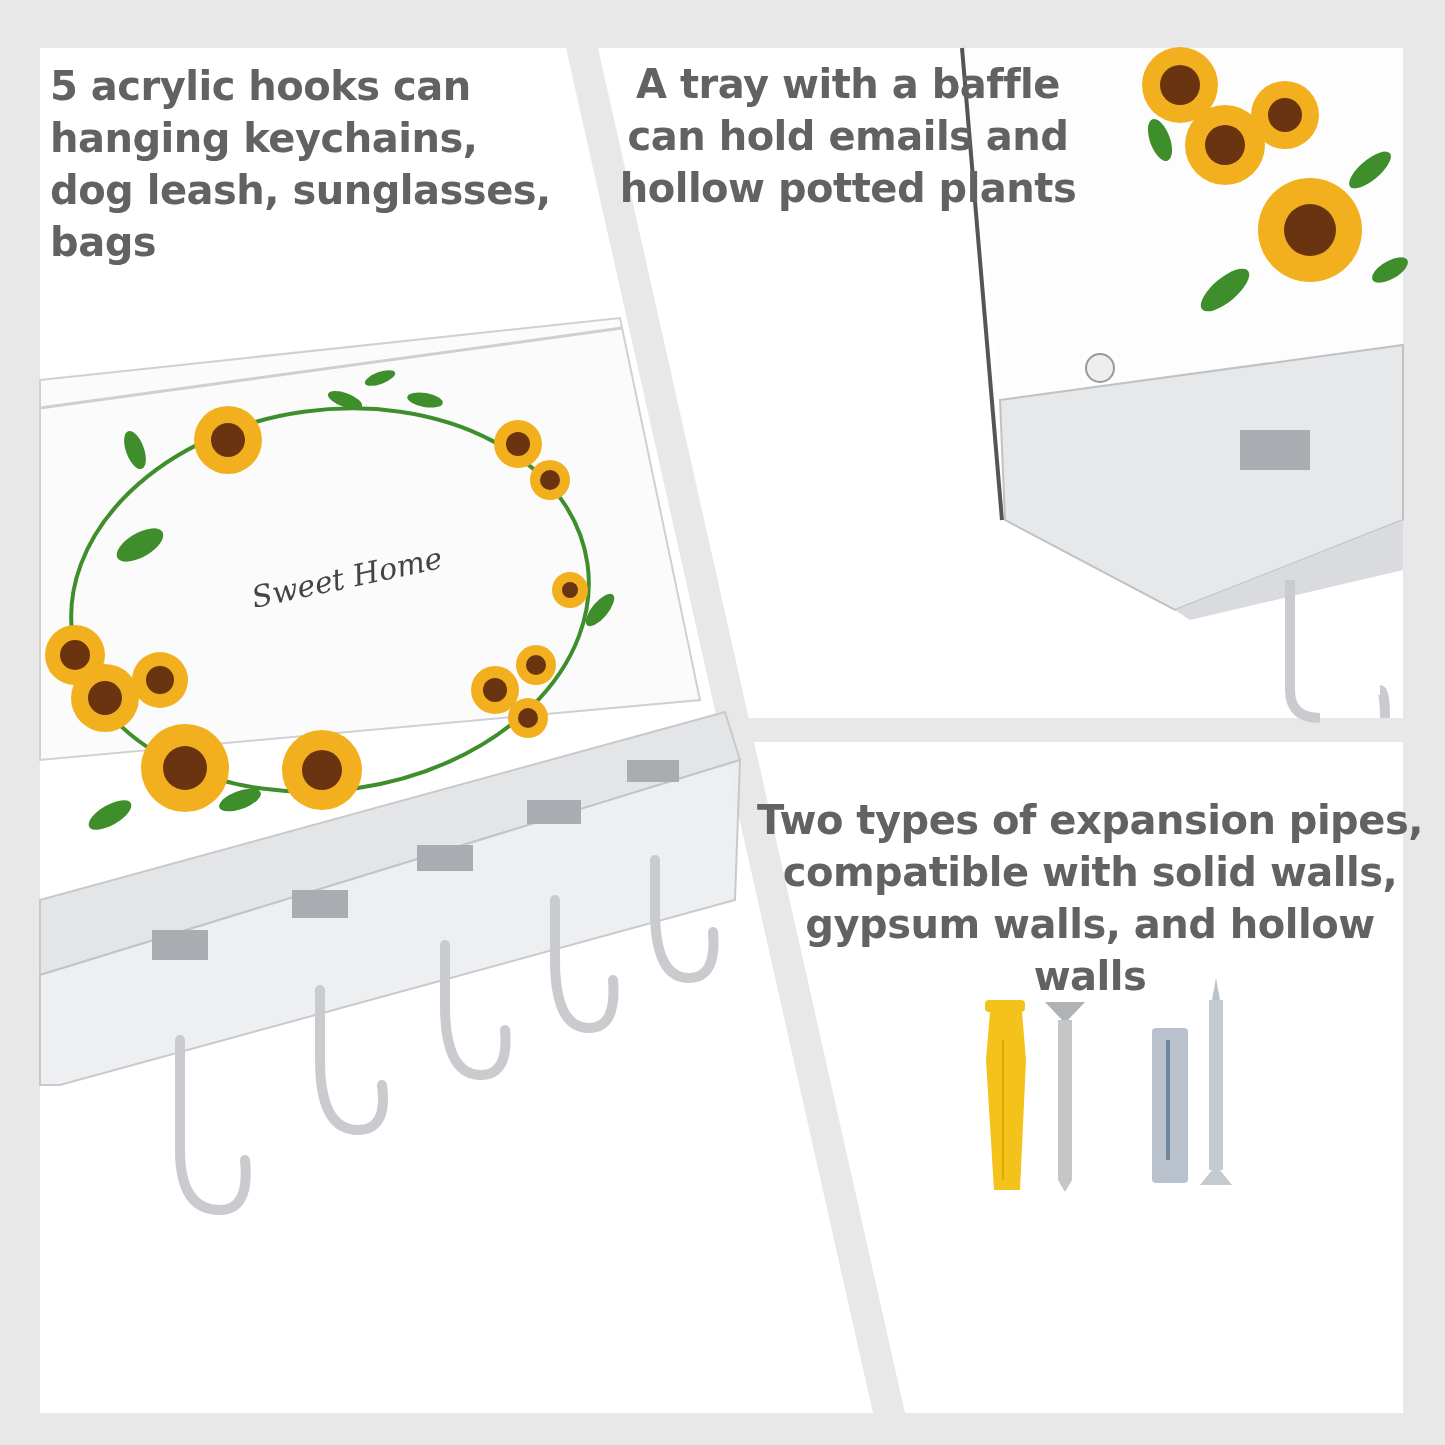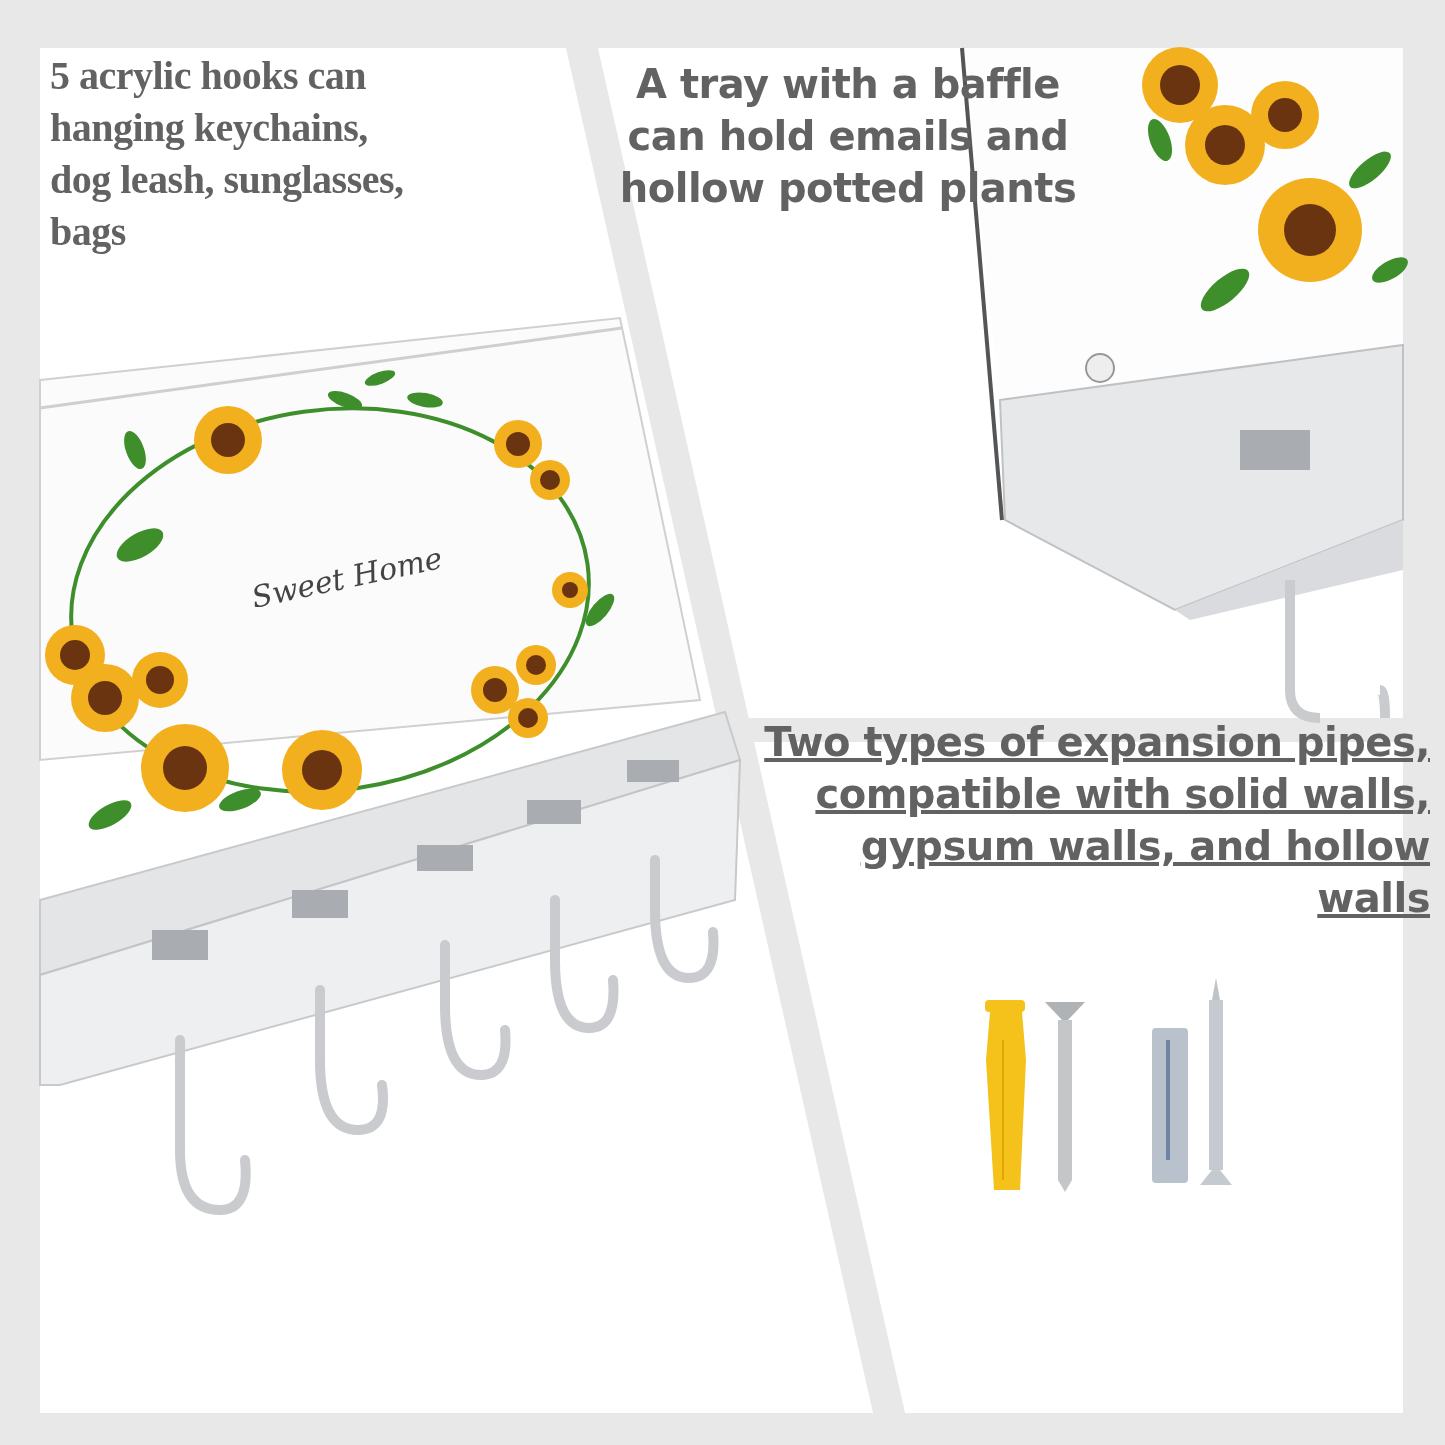--- a/index.html
+++ b/index.html
@@ -167,27 +167,27 @@
     </g>
 
     <g>
       <path d="M1216,978 L1220,1000 L1212,1000 Z" fill="#bcc3ca"></path>
       <rect x="1209" y="1000" width="14" height="170" fill="#c4cad0"></rect>
       <path d="M1200,1185 L1232,1185 L1220,1170 L1212,1170 Z" fill="#c4cad0"></path>
     </g>
   </g>
 </svg>
 
-<div class="caption" style="left:50px; top:50px; width:520px;font-family:Liberation Serif, serif;">5 acrylic hooks can
+<div class="caption" style="left:50px; top:60px; width:520px;">5 acrylic hooks can
 hanging keychains,
 dog leash, sunglasses,
 bags</div>
 
 <div class="caption" style="left:618px; top:58px; width:460px; text-align:center;">A tray with a baffle
 can hold emails and
 hollow potted plants</div>
 
-<div class="caption" style="left:750px; top:716px; width:680px; text-align:right;text-decoration:underline;">Two types of expansion pipes,
+<div class="caption" style="left:750px; top:794px; width:680px; text-align:center;">Two types of expansion pipes,
 compatible with solid walls,
 gypsum walls, and hollow
 walls</div>
 
 <div style="position:absolute; left:250px; top:560px; font-family:'DejaVu Serif', serif; font-style:italic; font-size:30px; color:#444; transform:rotate(-12deg);">Sweet Home</div>
 
 </body></html>

